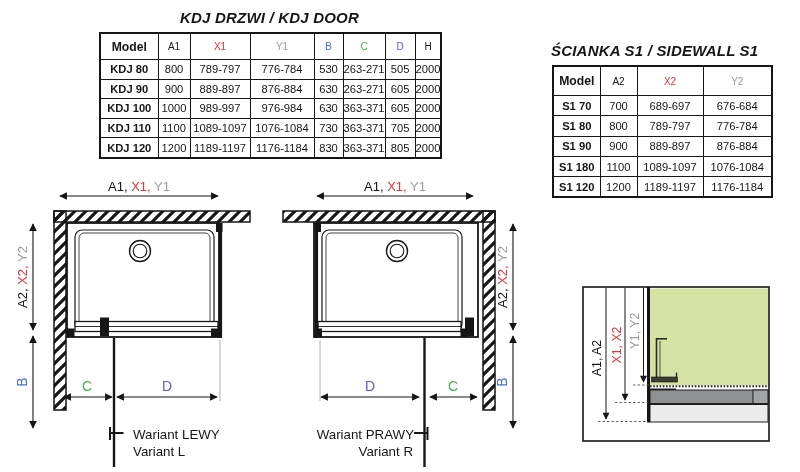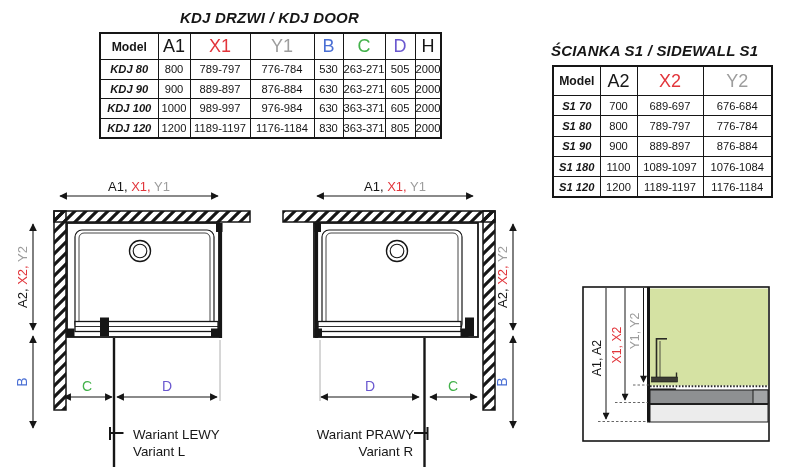--- a/index.html
+++ b/index.html
@@ -8,24 +8,24 @@
     font-family:"Liberation Sans",sans-serif;color:#161616;overflow:hidden;
   }
   .abs{position:absolute;}
   .tbl-title{font-weight:bold;font-style:italic;font-size:15px;letter-spacing:.2px;white-space:nowrap;}
   .center{text-align:center;}
   table.spec-table{border-collapse:collapse;table-layout:fixed;background:#fff;border:2px solid #161616;}
   .spec-table th,.spec-table td{
     border:1.6px solid #161616;text-align:center;vertical-align:middle;
     padding:0;white-space:nowrap;overflow:hidden;
   }
-  .spec-table th{font-size:18px;font-weight:normal;}
+  .spec-table th{font-size:10px;font-weight:normal;}
   .spec-table th.h-model{font-size:12.2px;font-weight:bold;color:#161616;}
   .spec-table td{font-size:11.2px;color:#161616;}
-  .spec-table td.model-cell{font-weight:bold;font-style:italic;}
+  .spec-table td.model-cell{font-weight:bold;}
   .kdj thead th{height:25px;}
   .kdj tbody td{height:18.6px;}
   .s1 thead th{height:28px;}
   .s1 tbody td{height:19.3px;}
   .c-black{color:#161616;fill:#161616;}
   .c-red{color:#e2353b;fill:#e2353b;}
   .c-gray{color:#9d9d9d;fill:#9d9d9d;}
   .c-blue{color:#4a6fd4;fill:#4a6fd4;}
   .c-green{color:#43b24b;fill:#43b24b;}
   .c-purple{color:#6a58cf;fill:#6a58cf;}
@@ -211,20 +211,30 @@
         <td class="model-cell">KDJ 100</td>
         <td>1000</td>
         <td>989-997</td>
         <td>976-984</td>
         <td>630</td>
         <td>363-371</td>
         <td>605</td>
         <td>2000</td>
       </tr>
 
+      <tr>
+        <td class="model-cell">KDJ 110</td>
+        <td>1100</td>
+        <td>1089-1097</td>
+        <td>1076-1084</td>
+        <td>730</td>
+        <td>363-371</td>
+        <td>705</td>
+        <td>2000</td>
+      </tr>
 
       <tr>
         <td class="model-cell">KDJ 120</td>
         <td>1200</td>
         <td>1189-1197</td>
         <td>1176-1184</td>
         <td>830</td>
         <td>363-371</td>
         <td>805</td>
         <td>2000</td>

